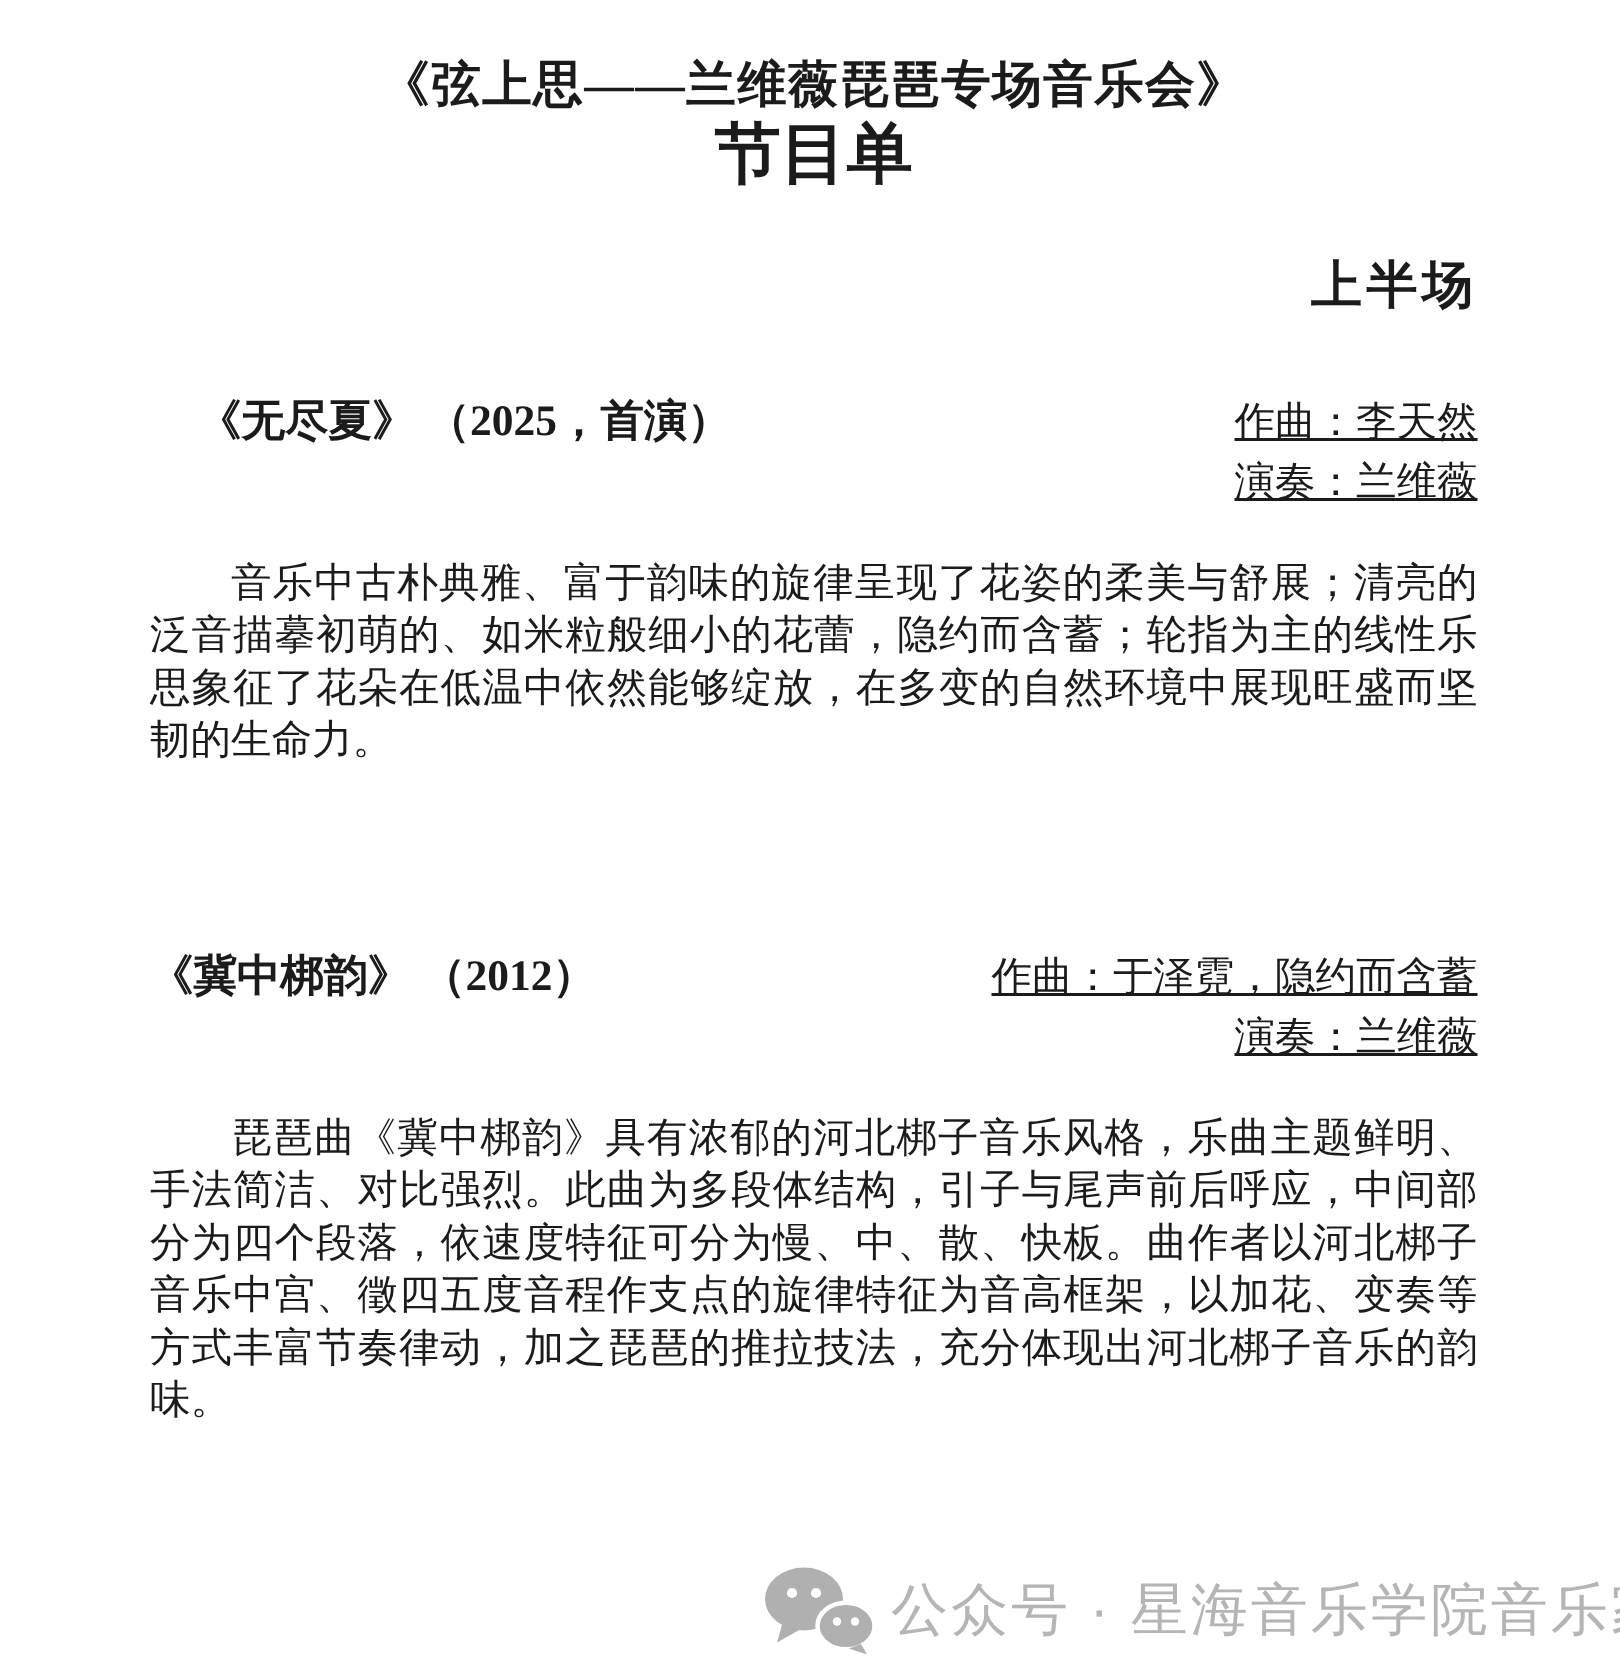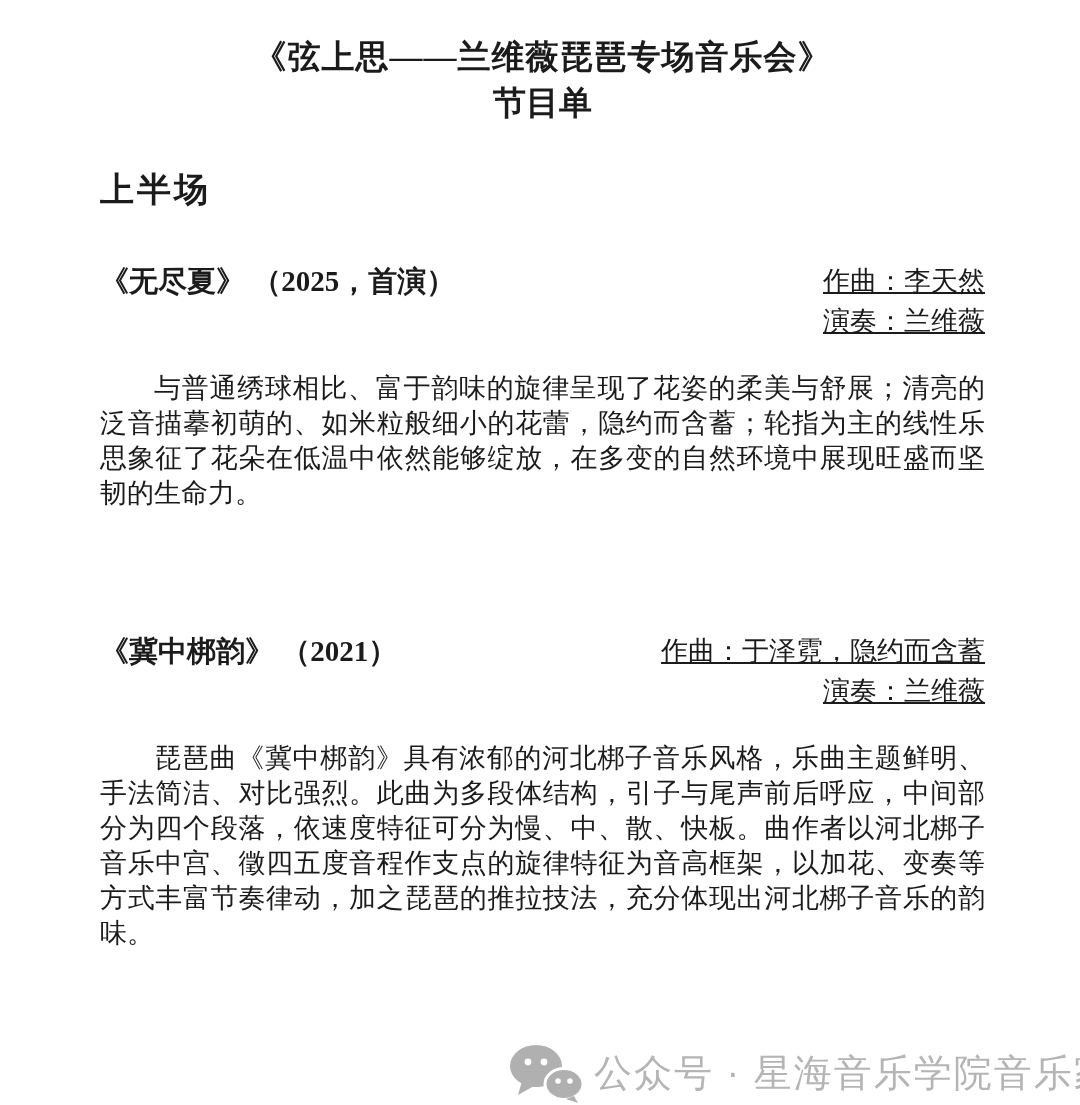--- a/index.html
+++ b/index.html
@@ -20,37 +20,37 @@
   }
   .doc-title {
     text-align: center;
     font-size: 33px;
     font-weight: bold;
     line-height: 47px;
     letter-spacing: 1px;
   }
   .doc-subtitle {
     text-align: center;
-    font-size: 33px;
+    font-size: 44px;
     font-weight: bold;
     line-height: 44px;
   }
   .section-heading {
-    text-align: left;
+    text-align: right;
     font-size: 34px;
     font-weight: bold;
     margin-top: 42px;
     letter-spacing: 3px;
   }
   .piece-header {
     display: flex;
     justify-content: space-between;
     align-items: flex-start;
   }
-  .piece-header-1 { margin-top: 48px; }
+  .piece-header-1 { margin-top: 48px; margin-left: 32px; }
   .piece-header-2 { margin-top: 120px; }
   .piece-title {
     font-size: 29px;
     font-weight: bold;
     line-height: 40px;
     white-space: nowrap;
   }
   .piece-credits {
     text-align: right;
     font-size: 27px;
@@ -94,25 +94,25 @@
   <div class="section-heading">上半场</div>
 
   <div class="piece-header piece-header-1">
     <div class="piece-title">《无尽夏》 （2025，首演）</div>
     <div class="piece-credits">
       <div>作曲：李天然</div>
       <div>演奏：兰维薇</div>
     </div>
   </div>
   <div class="piece-body">
-    <p>与普通绣球相比、富于韵味的旋律呈现了花姿的柔美与舒展；清亮的泛音描摹初萌的、如米粒般细小的花蕾，隐约而含蓄；轮指为主的线性乐思象征了花朵在低温中依然能够绽放，在多变的自然环境中展现旺盛而坚韧的生命力。</p>
+    <p>音乐中古朴典雅、富于韵味的旋律呈现了花姿的柔美与舒展；清亮的泛音描摹初萌的、如米粒般细小的花蕾，隐约而含蓄；轮指为主的线性乐思象征了花朵在低温中依然能够绽放，在多变的自然环境中展现旺盛而坚韧的生命力。</p>
   </div>
 
   <div class="piece-header piece-header-2">
-    <div class="piece-title">《冀中梆韵》 （2021）</div>
+    <div class="piece-title">《冀中梆韵》 （2012）</div>
     <div class="piece-credits">
       <div>作曲：于泽霓，隐约而含蓄</div>
       <div>演奏：兰维薇</div>
     </div>
   </div>
   <div class="piece-body">
     <p>琵琶曲《冀中梆韵》具有浓郁的河北梆子音乐风格，乐曲主题鲜明、手法简洁、对比强烈。此曲为多段体结构，引子与尾声前后呼应，中间部分为四个段落，依速度特征可分为慢、中、散、快板。曲作者以河北梆子音乐中宫、徵四五度音程作支点的旋律特征为音高框架，以加花、变奏等方式丰富节奏律动，加之琵琶的推拉技法，充分体现出河北梆子音乐的韵味。</p>
   </div>
 
   <div class="watermark">

